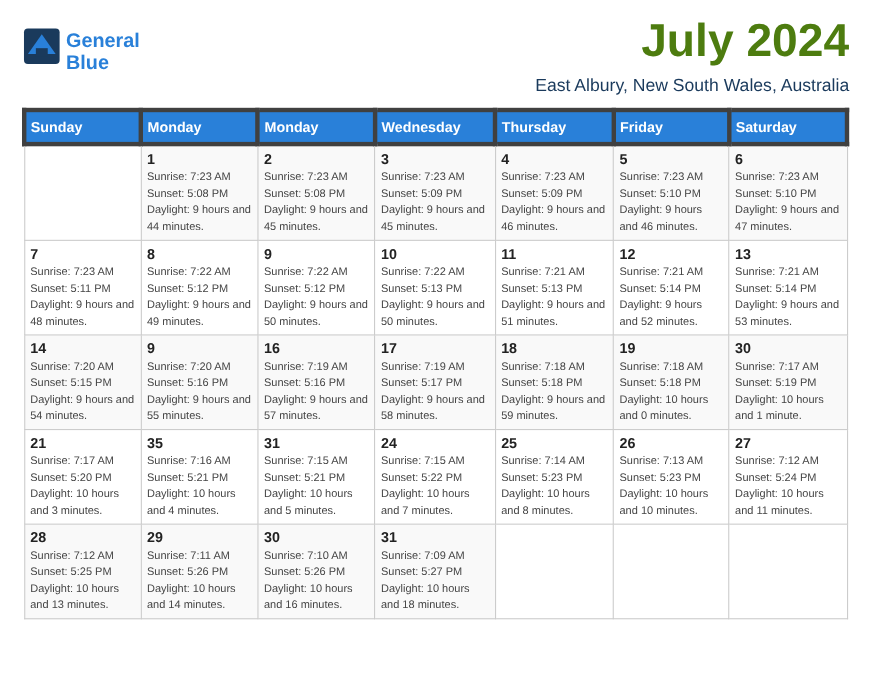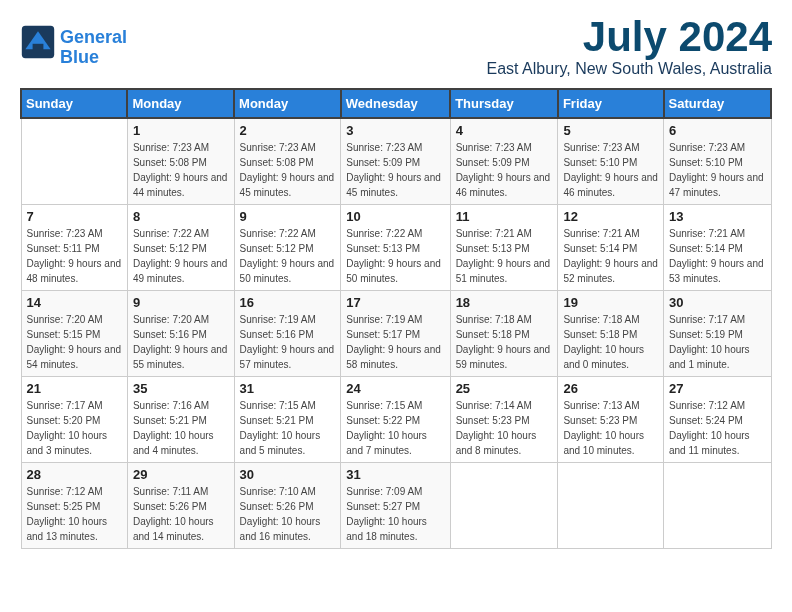--- a/index.html
+++ b/index.html
@@ -34,41 +34,41 @@
     .logo-icon {
       width: 36px;
       height: 36px;
     }
     .title-section {
       text-align: right;
     }
     .month-title {
       font-size: 42px;
       font-weight: bold;
-      color: #0c4a6e;
+      color: #4d7c0f;
       line-height: 1;
     }
     .location-title {
       font-size: 16px;
       color: #1a3a5c;
-      margin-top: 2px;
+      margin-top: 12px;
     }
     .calendar-table {
       width: 100%;
       border-collapse: collapse;
       margin-top: 10px;
     }
     .calendar-table th {
       background: #2980d9;
       color: #fff;
       font-size: 13px;
       font-weight: bold;
       padding: 6px 4px;
       text-align: left;
-      border: 2px solid #404040;
+      border: 4px solid #404040;
     }
     .calendar-table td {
       border: 1px solid #ccc;
       vertical-align: top;
       padding: 4px 5px;
       width: 113px;
       min-height: 80px;
       font-size: 10.5px;
       color: #333;
       background: #fff;

